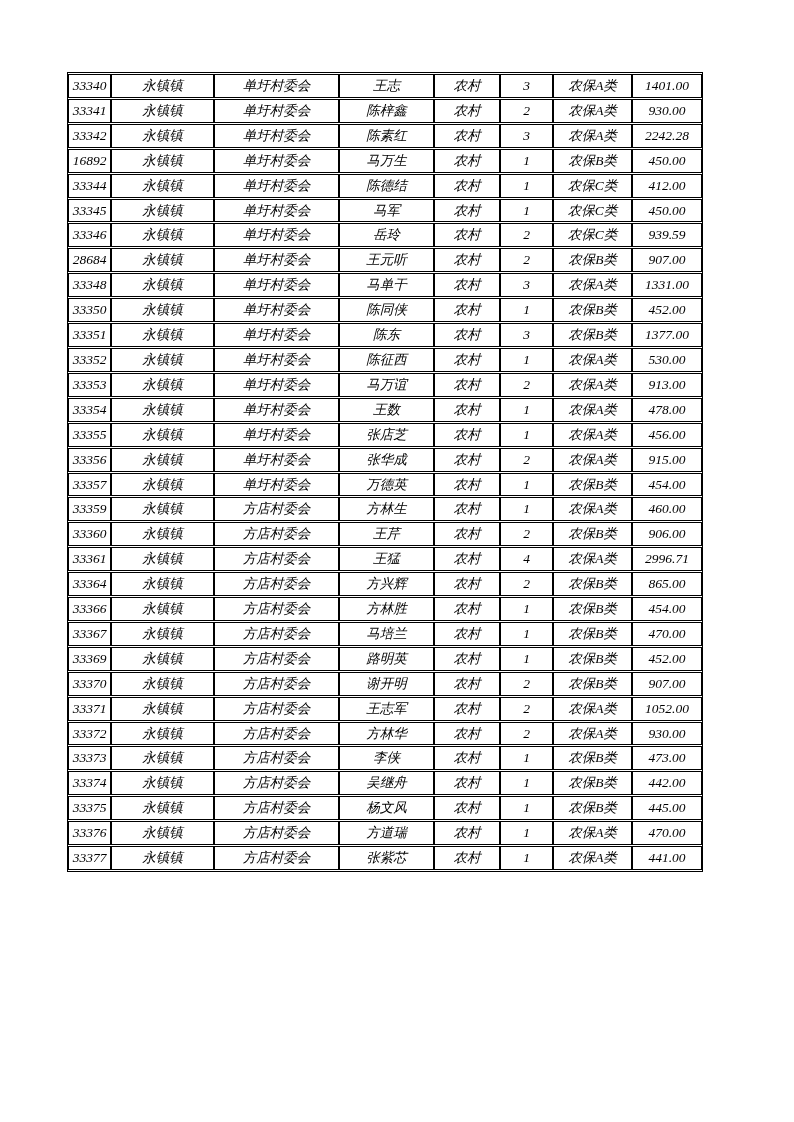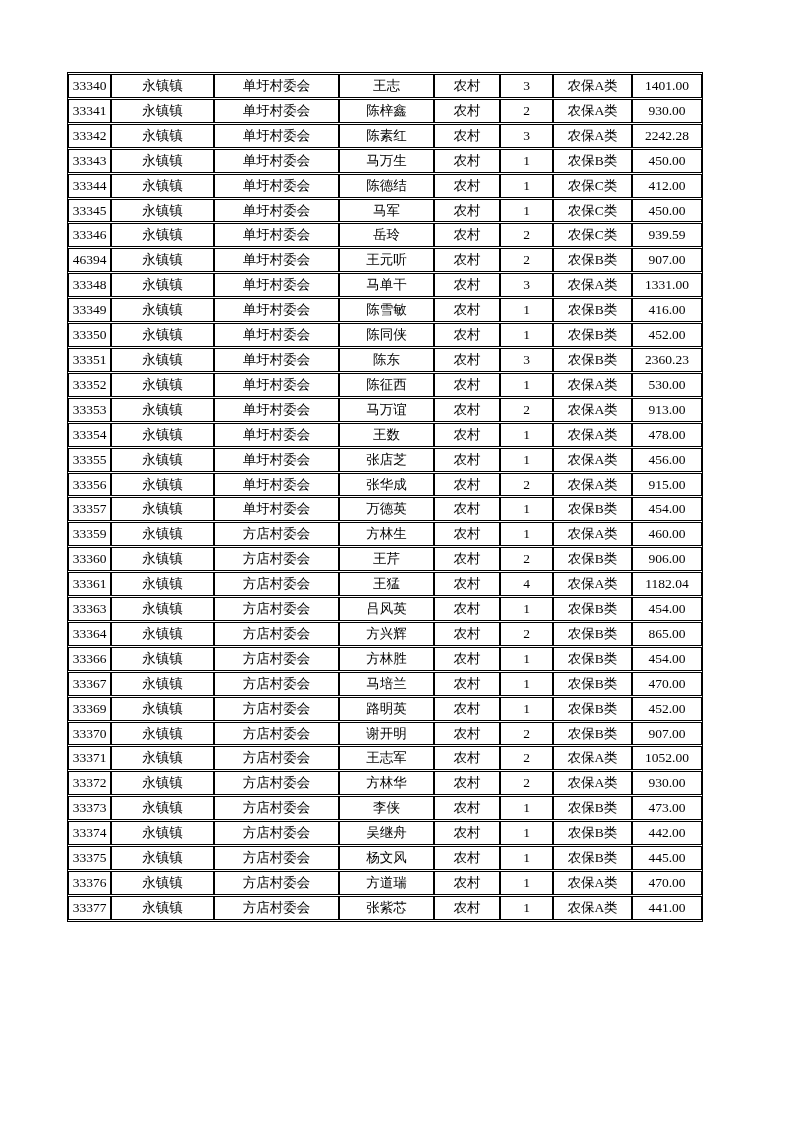--- a/index.html
+++ b/index.html
@@ -8,20 +8,21 @@
     background: #ffffff;
   }
   .page {
     position: relative;
     width: 794px;
     height: 1122px;
     background: #ffffff;
     overflow: hidden;
     font-family: "Liberation Serif", "DejaVu Serif", serif;
     color: #000000;
+    font-style: italic;
   }
   table.data-table {
     position: absolute;
     left: 67px;
     top: 72px;
     width: 636px;
     table-layout: fixed;
     border-collapse: separate;
     border-spacing: 0 1px;
     border: 1px solid #000000;
@@ -81,21 +82,21 @@
           <td>33342</td>
           <td>永镇镇</td>
           <td>单圩村委会</td>
           <td>陈素红</td>
           <td>农村</td>
           <td>3</td>
           <td>农保A类</td>
           <td>2242.28</td>
         </tr>
         <tr>
-          <td>33343</td>
+          <td>16892</td>
           <td>永镇镇</td>
           <td>单圩村委会</td>
           <td>马万生</td>
           <td>农村</td>
           <td>1</td>
           <td>农保B类</td>
           <td>450.00</td>
         </tr>
         <tr>
           <td>33344</td>
@@ -121,68 +122,58 @@
           <td>33346</td>
           <td>永镇镇</td>
           <td>单圩村委会</td>
           <td>岳玲</td>
           <td>农村</td>
           <td>2</td>
           <td>农保C类</td>
           <td>939.59</td>
         </tr>
         <tr>
-          <td>46394</td>
+          <td>28684</td>
           <td>永镇镇</td>
           <td>单圩村委会</td>
           <td>王元听</td>
           <td>农村</td>
           <td>2</td>
           <td>农保B类</td>
           <td>907.00</td>
         </tr>
         <tr>
           <td>33348</td>
           <td>永镇镇</td>
           <td>单圩村委会</td>
           <td>马单干</td>
           <td>农村</td>
           <td>3</td>
           <td>农保A类</td>
           <td>1331.00</td>
         </tr>
         <tr>
-          <td>33349</td>
-          <td>永镇镇</td>
-          <td>单圩村委会</td>
-          <td>陈雪敏</td>
-          <td>农村</td>
-          <td>1</td>
-          <td>农保B类</td>
-          <td>416.00</td>
-        </tr>
-        <tr>
           <td>33350</td>
           <td>永镇镇</td>
           <td>单圩村委会</td>
           <td>陈同侠</td>
           <td>农村</td>
           <td>1</td>
           <td>农保B类</td>
           <td>452.00</td>
         </tr>
         <tr>
           <td>33351</td>
           <td>永镇镇</td>
           <td>单圩村委会</td>
           <td>陈东</td>
           <td>农村</td>
           <td>3</td>
           <td>农保B类</td>
-          <td>2360.23</td>
+          <td>1377.00</td>
         </tr>
         <tr>
           <td>33352</td>
           <td>永镇镇</td>
           <td>单圩村委会</td>
           <td>陈征西</td>
           <td>农村</td>
           <td>1</td>
           <td>农保A类</td>
           <td>530.00</td>
@@ -258,31 +249,21 @@
           <td>906.00</td>
         </tr>
         <tr>
           <td>33361</td>
           <td>永镇镇</td>
           <td>方店村委会</td>
           <td>王猛</td>
           <td>农村</td>
           <td>4</td>
           <td>农保A类</td>
-          <td>1182.04</td>
-        </tr>
-        <tr>
-          <td>33363</td>
-          <td>永镇镇</td>
-          <td>方店村委会</td>
-          <td>吕风英</td>
-          <td>农村</td>
-          <td>1</td>
-          <td>农保B类</td>
-          <td>454.00</td>
+          <td>2996.71</td>
         </tr>
         <tr>
           <td>33364</td>
           <td>永镇镇</td>
           <td>方店村委会</td>
           <td>方兴辉</td>
           <td>农村</td>
           <td>2</td>
           <td>农保B类</td>
           <td>865.00</td>

